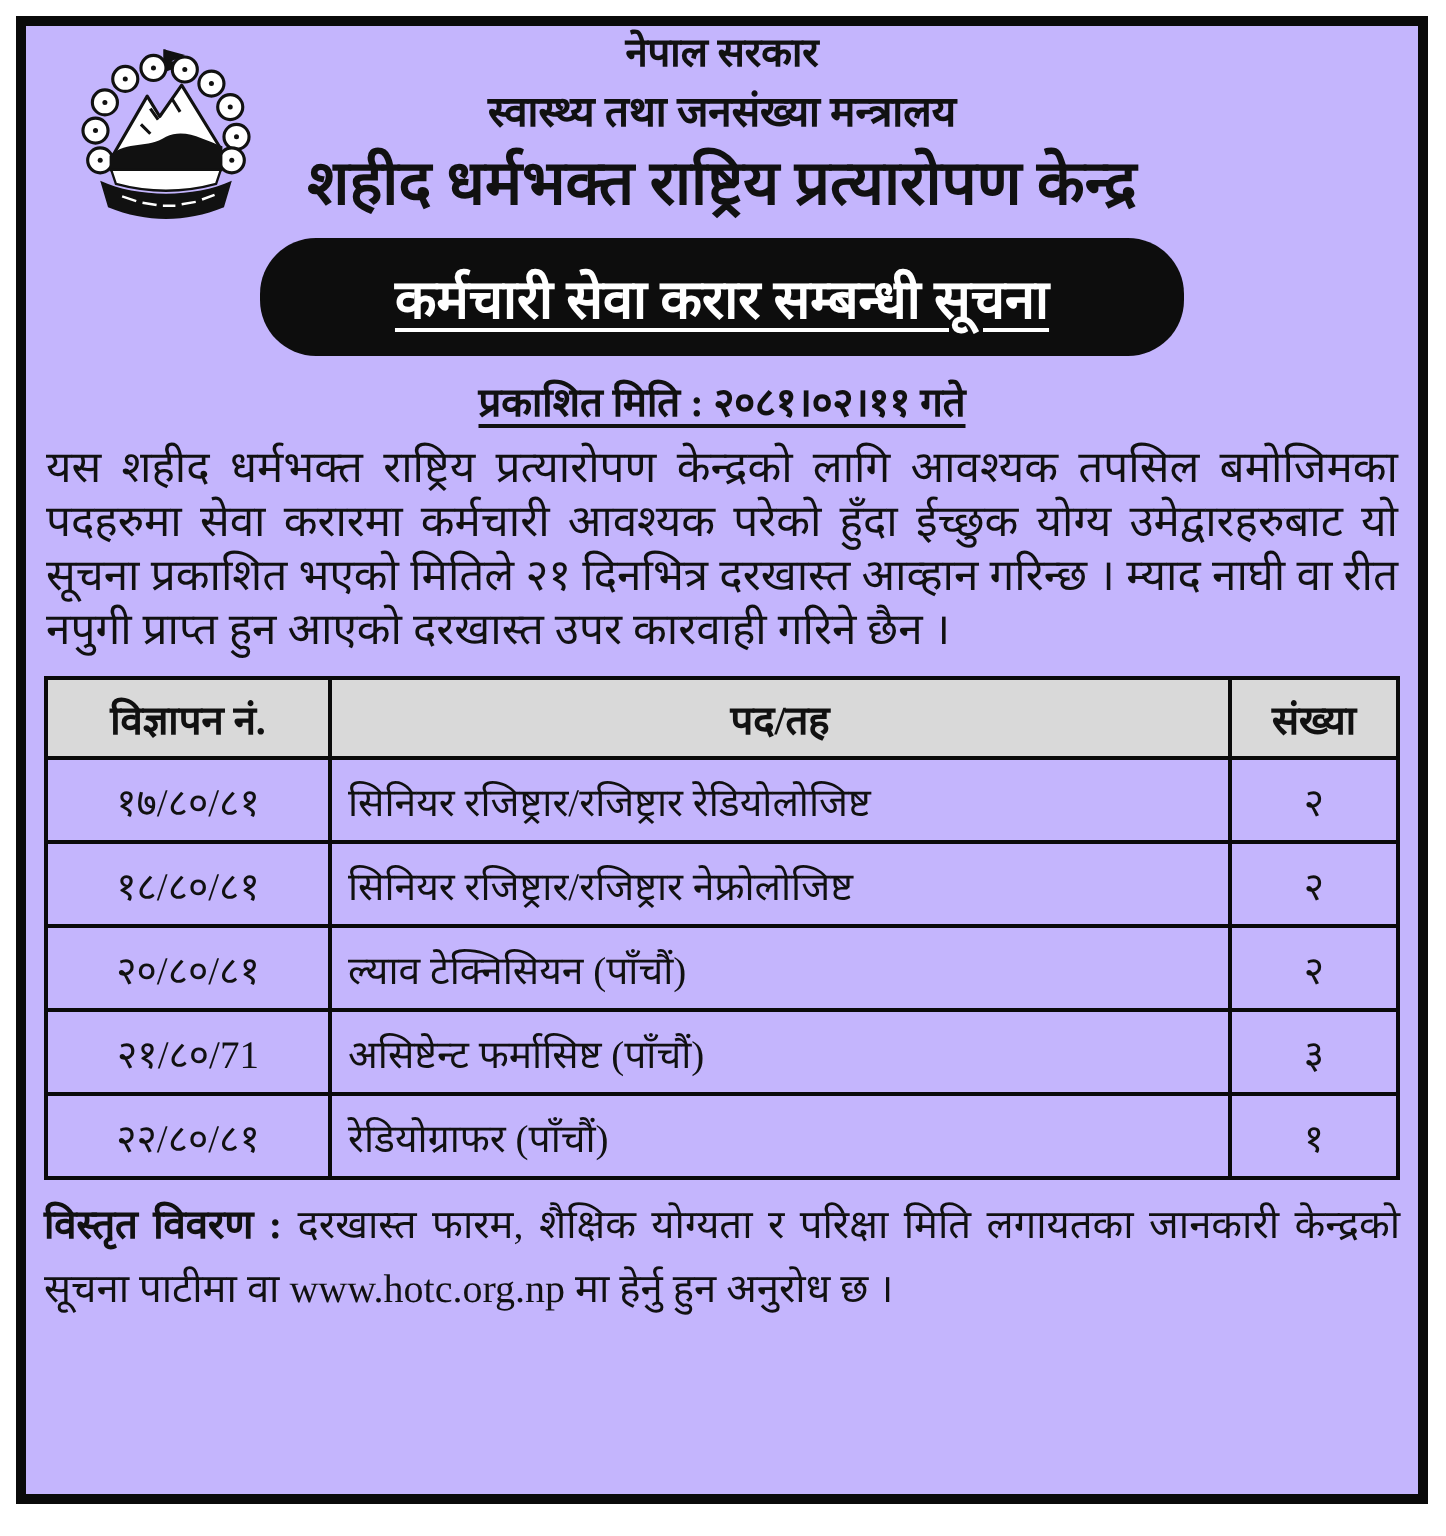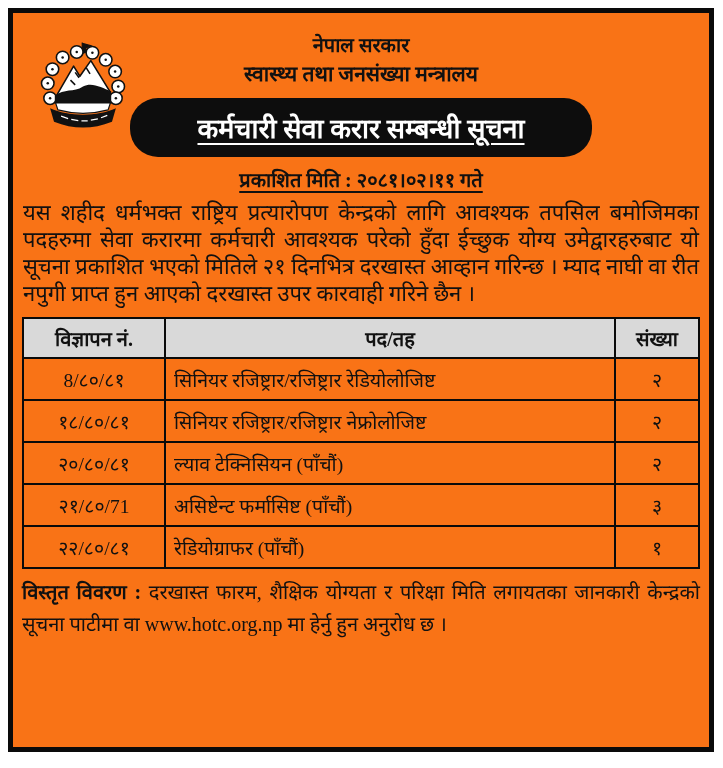--- a/index.html
+++ b/index.html
@@ -5,21 +5,21 @@
   html,body{margin:0;padding:0;background:#ffffff;}
   body{
     width:723px;height:768px;position:relative;
     font-family:"Liberation Serif","DejaVu Serif",serif;
     color:#111;
     -webkit-font-smoothing:antialiased;
   }
   .sheet{
     position:absolute;left:8px;top:8px;width:706px;height:744px;
     border:5px solid #0a0a0a;box-sizing:border-box;
-    padding:18px 9px;overflow:hidden;background:#f97316;
+    padding:0 9px;overflow:hidden;background:#c4b5fd;
   }
   
   .header{position:relative;text-align:center;}
   .emblem{position:absolute;left:14px;top:4px;width:94px;height:102px;}
   .emblem svg{width:100%;height:100%;}
   .gov-line{font-weight:bold;font-size:20px;line-height:24px;margin-top:2px;}
   .ministry-line{font-weight:bold;font-size:21px;line-height:29px;margin-top:3px;}
   .org-line{font-weight:bold;font-size:31px;line-height:36px;margin-top:3px;}
   .place-line{font-weight:bold;font-size:20px;line-height:24px;margin-top:5px;}
   
@@ -105,20 +105,21 @@
         <path d="M24 70 C36 60 48 66 60 58 C72 52 84 60 96 64 L96 80 L24 80 Z" fill="#111"></path>
 
         <path d="M25 79 L95 79 L92 88 C70 94 50 94 28 88 Z" fill="#fff" stroke="#111" stroke-width="1.5"></path>
 
         <path d="M18 86 C42 97 78 97 102 86 L97 103 C72 113 48 113 23 103 Z" fill="#111"></path>
         <path d="M32 96 l9 3 M45 100 l9 1.5 M58 102 l8 0 M70 101 l9 -1.5 M83 98 l8 -3" stroke="#fff" stroke-width="1.6" fill="none"></path>
       </svg>
     </div>
     <div class="gov-line">नेपाल सरकार</div>
     <div class="ministry-line">स्वास्थ्य तथा जनसंख्या मन्त्रालय</div>
+    <div class="org-line">शहीद धर्मभक्त राष्ट्रिय प्रत्यारोपण केन्द्र</div>
   </div>
 
   <div class="title-pill">
     <span>कर्मचारी सेवा करार सम्बन्धी सूचना</span>
   </div>
 
   <div class="pub-date">
     <span>प्रकाशित मिति : २०८१।०२।११ गते</span>
   </div>
 
@@ -127,21 +128,21 @@
   <table class="vacancy">
     <thead>
       <tr>
         <th class="col-no">विज्ञापन नं.</th>
         <th class="col-pos" style="text-align:center;">पद/तह</th>
         <th class="col-count">संख्या</th>
       </tr>
     </thead>
     <tbody>
       <tr>
-        <td class="col-no">8/८०/८१</td>
+        <td class="col-no">१७/८०/८१</td>
         <td class="col-pos">सिनियर रजिष्ट्रार/रजिष्ट्रार रेडियोलोजिष्ट</td>
         <td class="col-count">२</td>
       </tr>
       <tr>
         <td class="col-no">१८/८०/८१</td>
         <td class="col-pos">सिनियर रजिष्ट्रार/रजिष्ट्रार नेफ्रोलोजिष्ट</td>
         <td class="col-count">२</td>
       </tr>
       <tr>
         <td class="col-no">२०/८०/८१</td>

